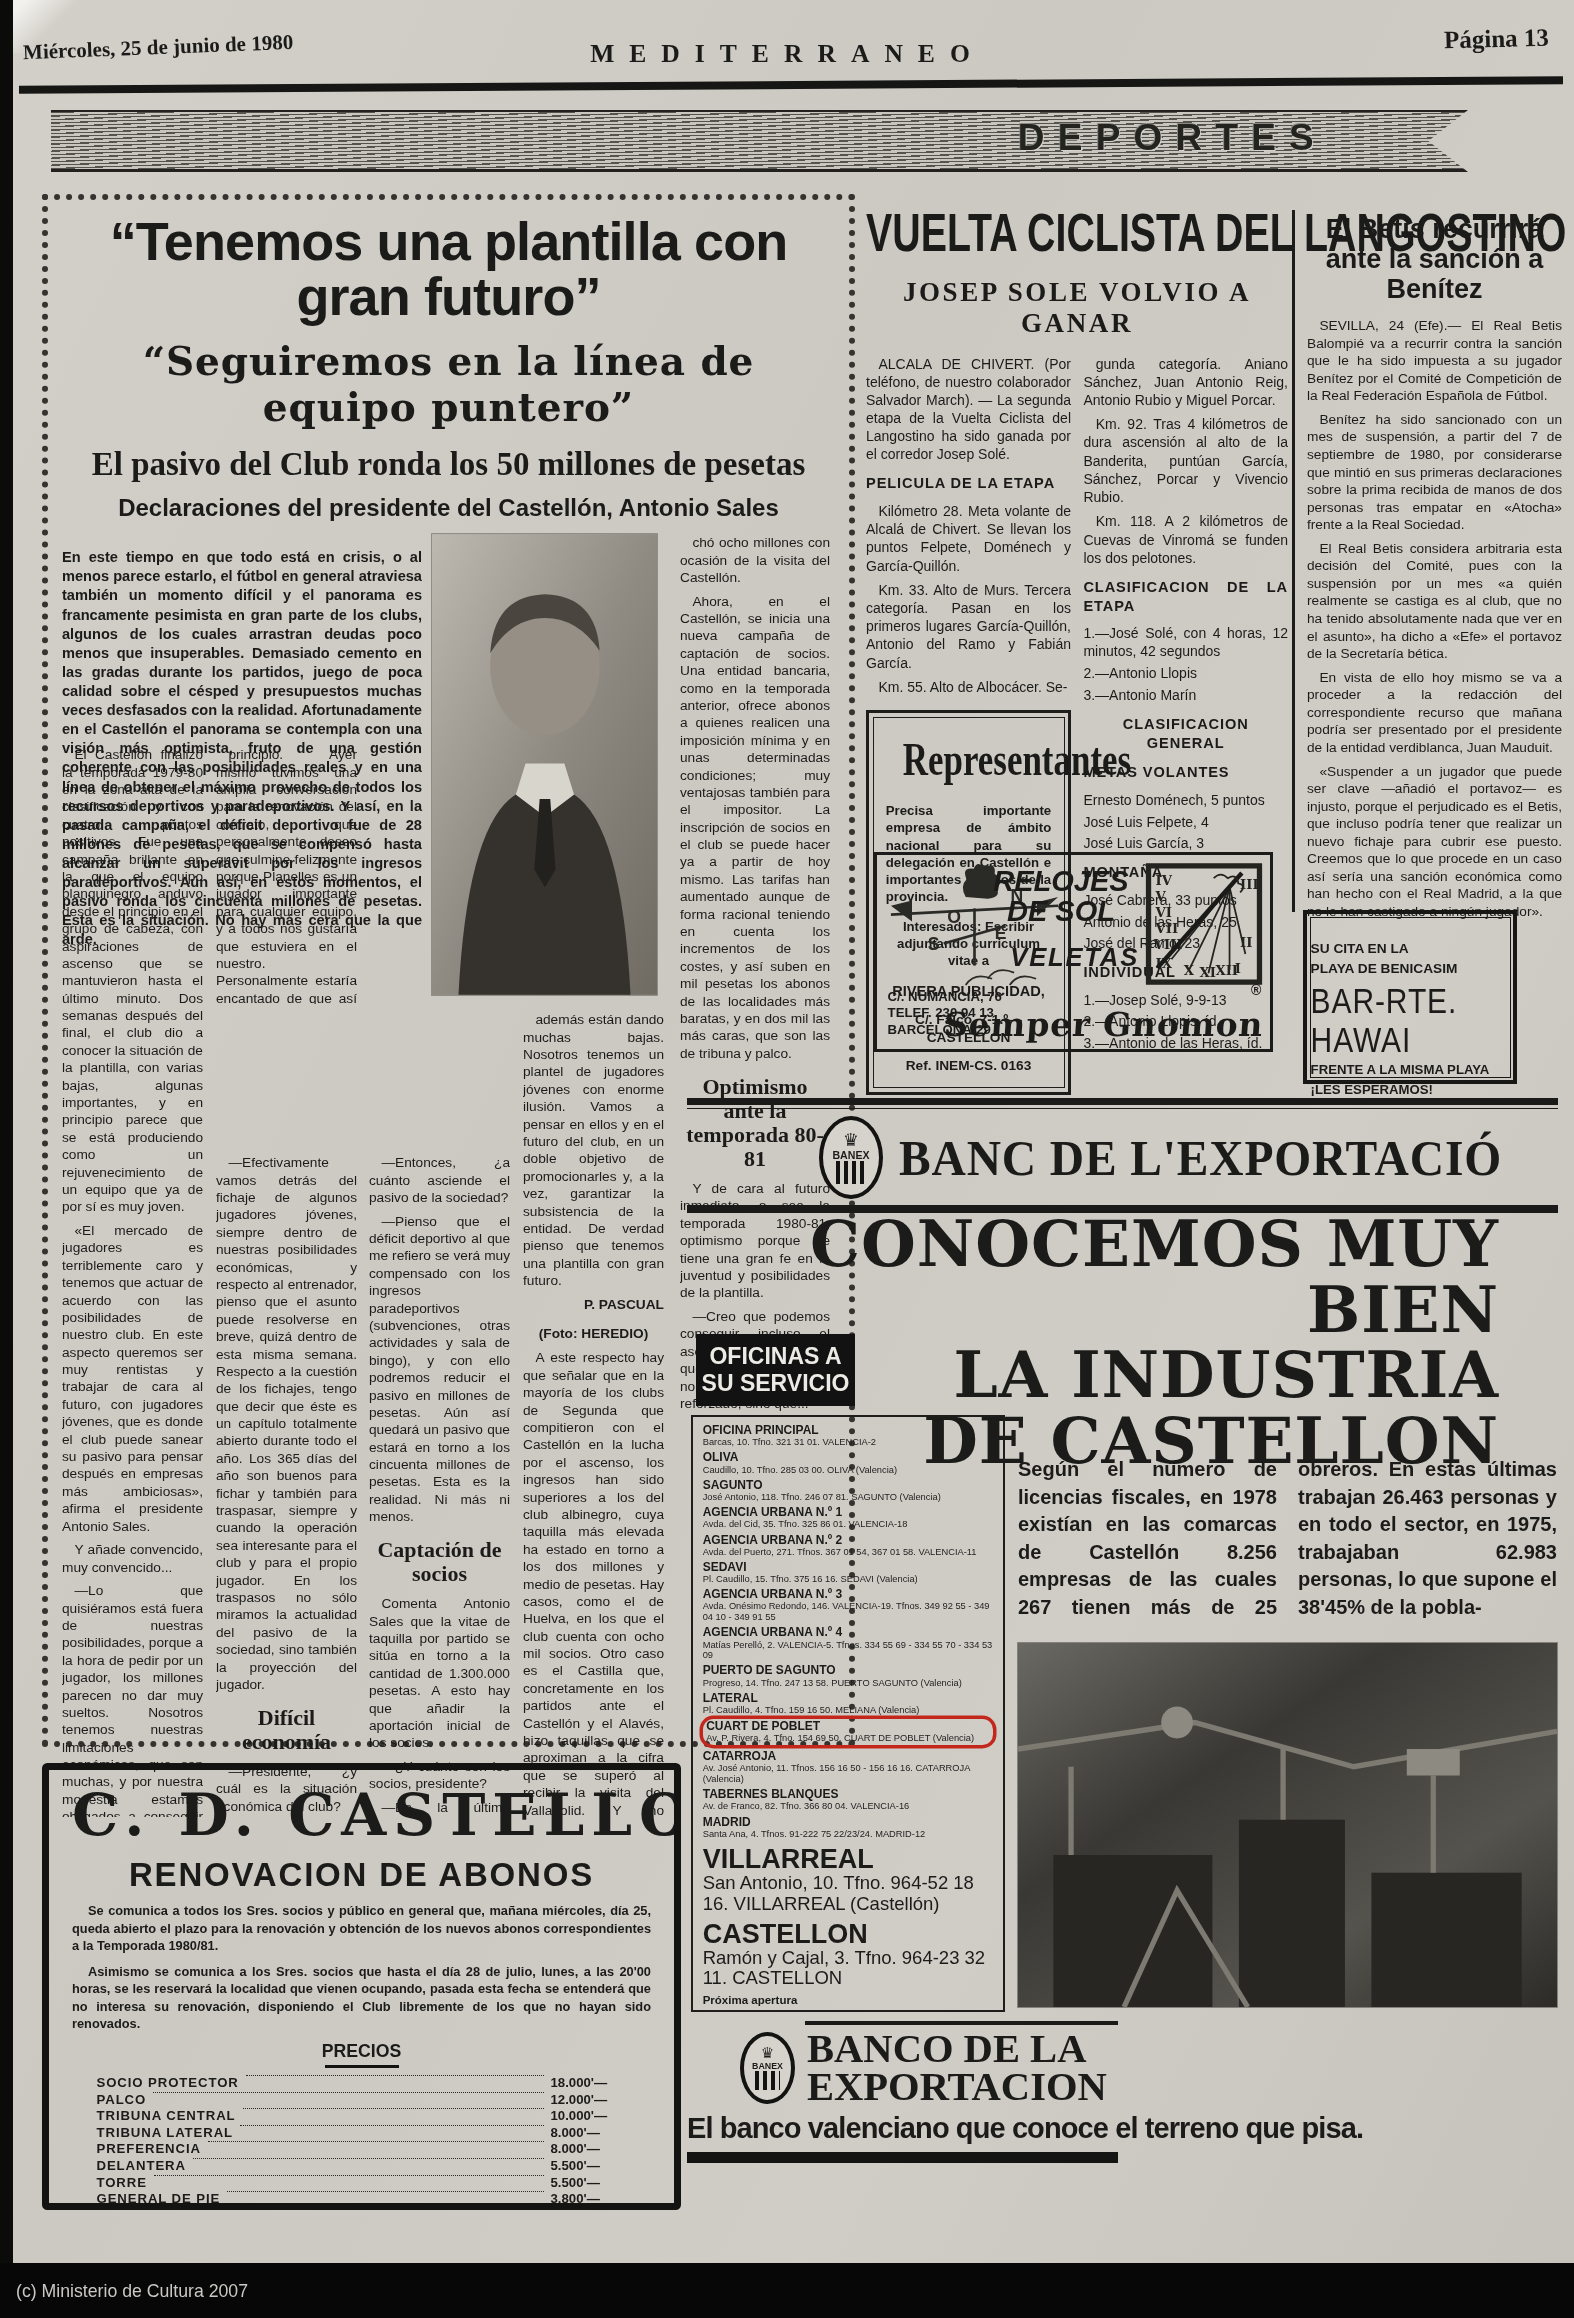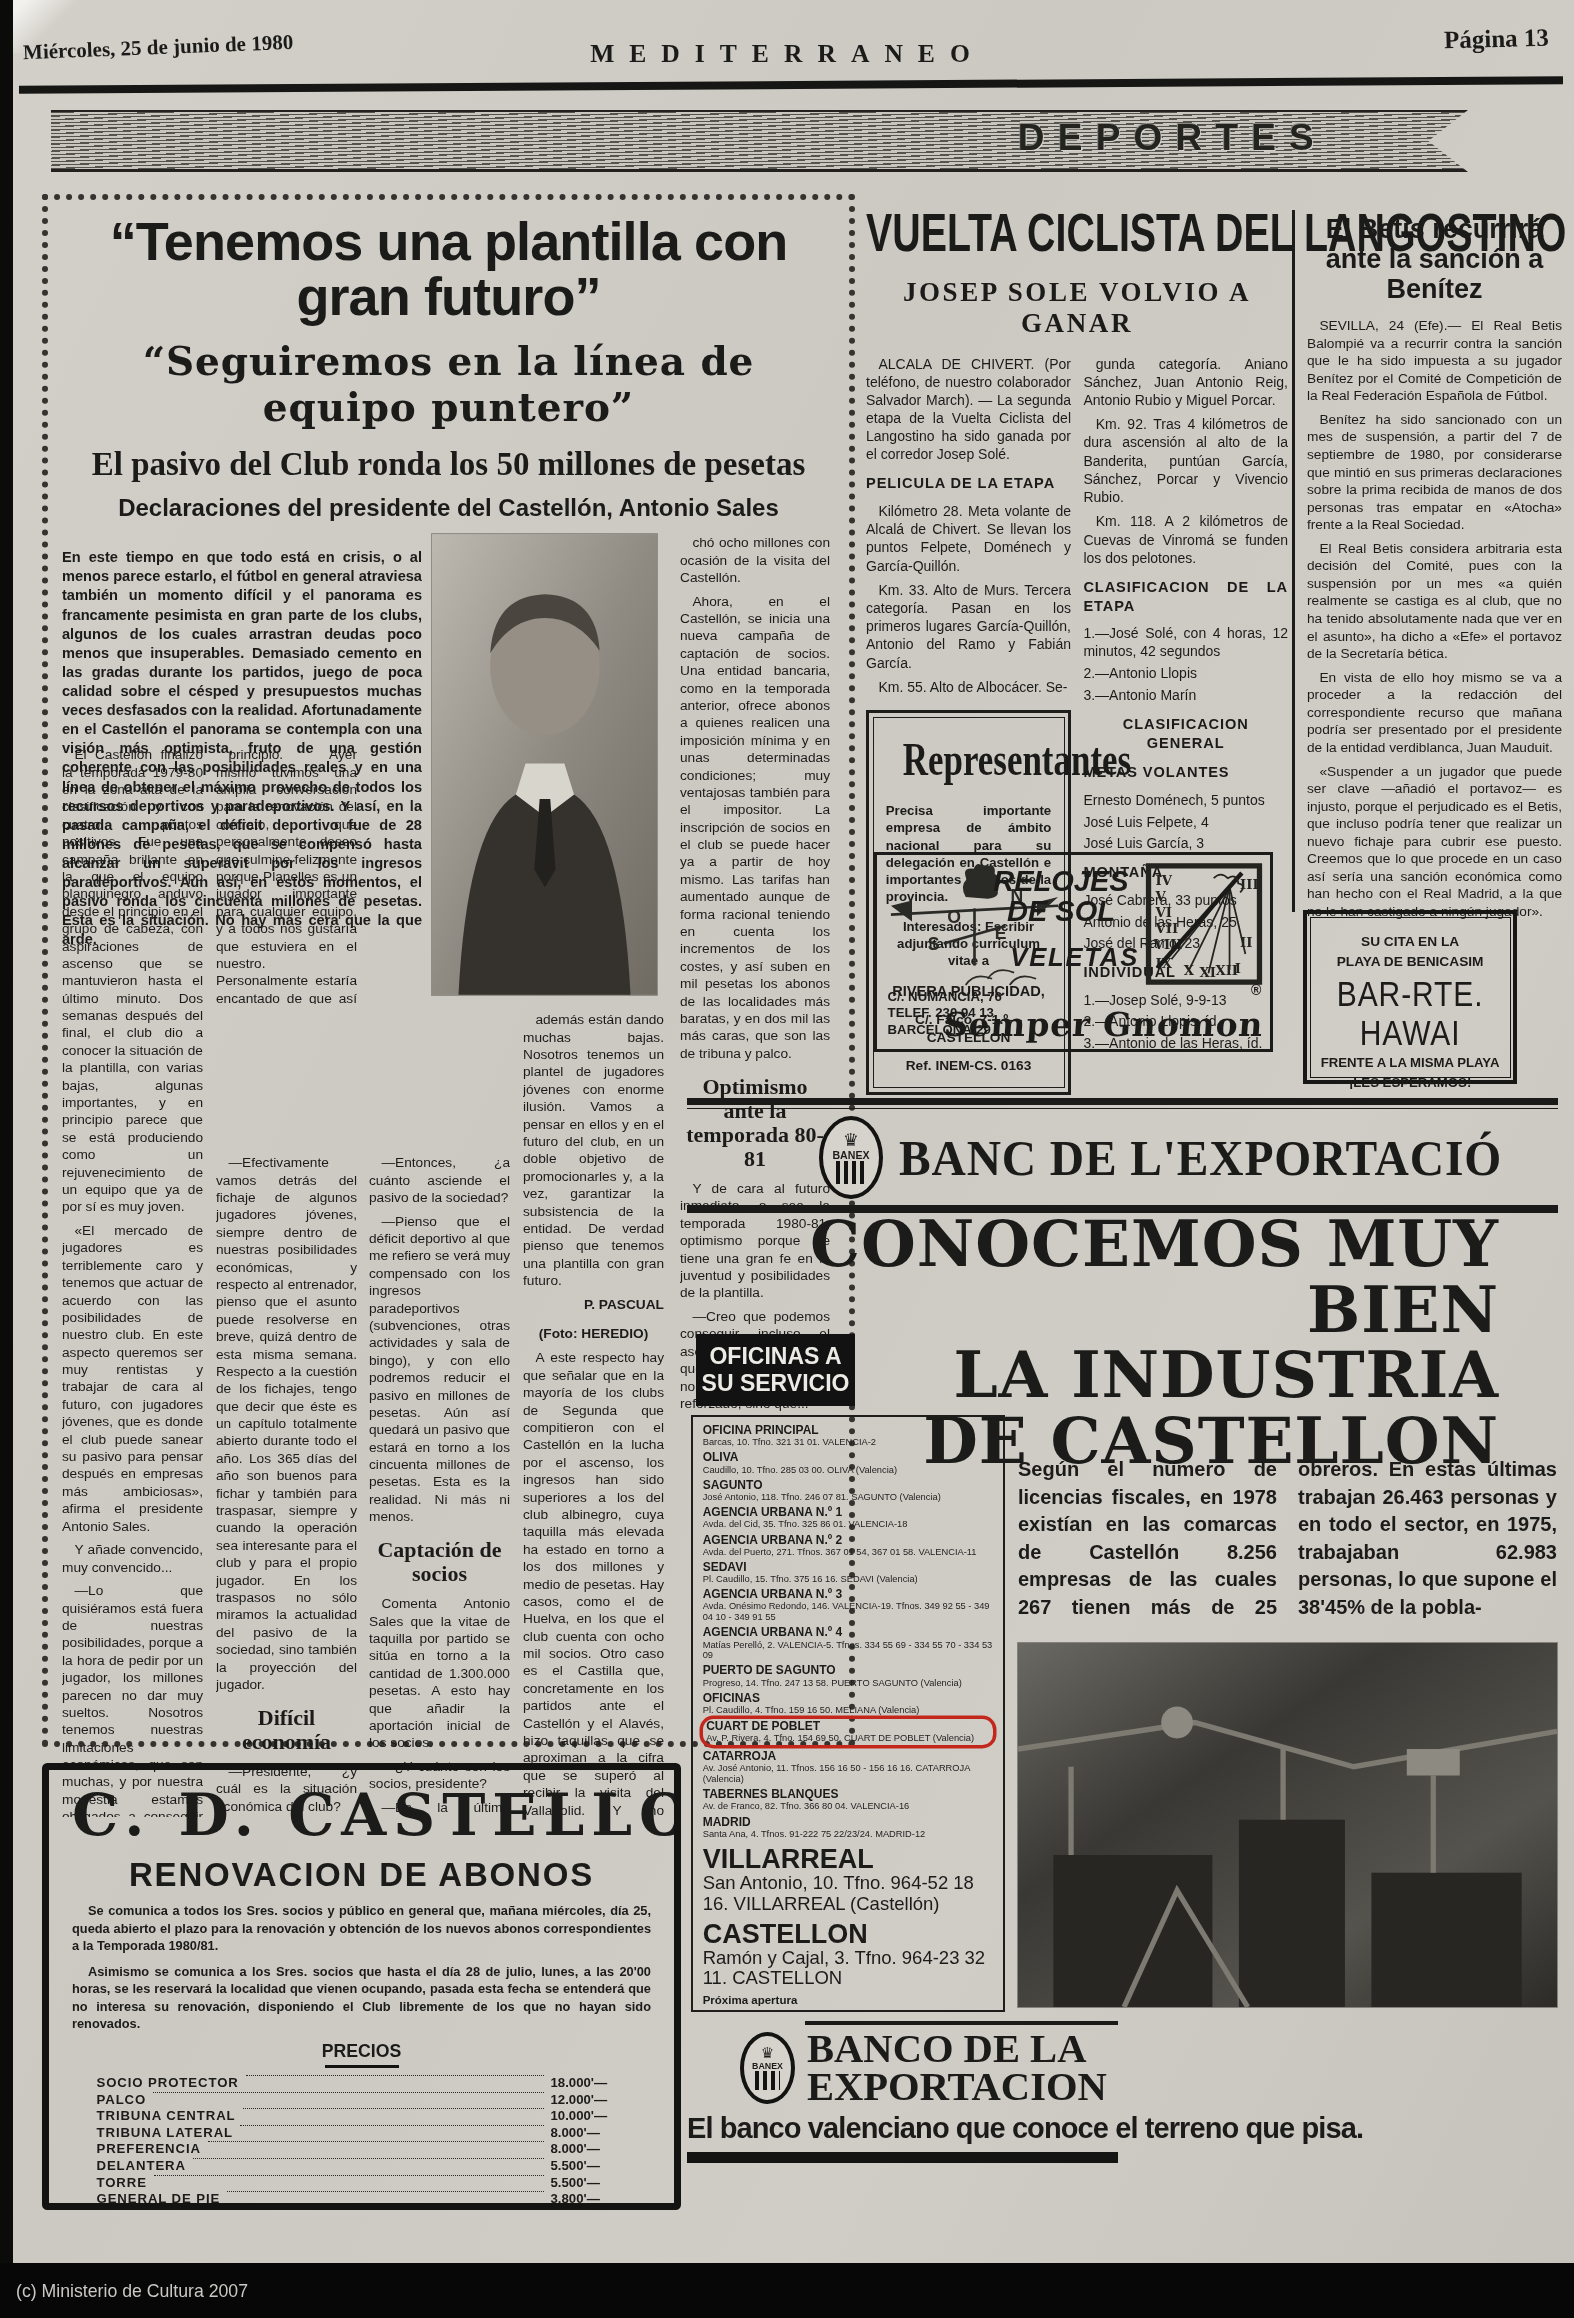--- a/index.html
+++ b/index.html
@@ -64,21 +64,21 @@
   .rep-co{font-weight:bold;font-size:14.6px;margin-top:12.4px;}
   .rep-ad{font-weight:bold;font-size:13.7px;margin-top:10.6px;}
   .vrule{position:absolute;left:1292px;top:210px;width:2.6px;height:702px;background:#1c1c1b;}
 
   
   .betis{position:absolute;left:1307px;top:214px;width:255px;font-size:13.7px;line-height:1.28;text-align:justify;}
   .betis-title{font-weight:800;font-size:27px;text-align:center;line-height:1.12;margin-bottom:12.4px;text-align:center;}
 
   
   .hawai{position:absolute;left:1303px;top:910px;width:201px;height:161px;border:4.4px solid #171716;padding:2.6px;}
-  .hawai-in{border:0.9px solid #171716;height:100%;box-sizing:border-box;text-align:center;padding-top:14px;}
+  .hawai-in{border:0.9px solid #171716;height:100%;box-sizing:border-box;text-align:left;padding-top:21px;}
   .hw-s{font-weight:bold;font-size:13.7px;line-height:1.5;}
   .hw-t{font-size:30px;font-weight:normal;letter-spacing:0.9px;margin:7px 0;transform:scaleY(1.15);}
   .hw-b{font-weight:bold;font-size:13.2px;margin-top:5.3px;}
 
   
   .relojes{position:absolute;left:874px;top:852px;width:399px;height:200px;border:3.5px solid #1b1b1a;box-sizing:border-box;}
   .rl-line{position:absolute;right:134px;top:10.6px;width:150px;text-align:center;font-style:italic;font-weight:800;font-size:29px;line-height:1.05;}
   .rl-veletas{position:absolute;right:131px;top:88px;font-style:italic;font-weight:800;font-size:25.6px;letter-spacing:1.8px;}
   .rl-brand{position:absolute;right:7px;bottom:5.3px;font-family:"DejaVu Serif",serif;font-weight:bold;font-size:33px;transform:skewX(-4deg);letter-spacing:0.9px;}
   .rl-addr{position:absolute;left:10.6px;bottom:10.6px;font-weight:bold;font-size:13.2px;line-height:1.25;}
@@ -457,21 +457,21 @@
         </div>
         <div class="office" data-interactable="false">
           <div class="oname" data-interactable="false">AGENCIA URBANA N.º 4</div>
           <div class="odetail" data-interactable="false">Matías Perelló, 2. VALENCIA-5. Tfnos. 334 55 69 - 334 55 70 - 334 53 09</div>
         </div>
         <div class="office" data-interactable="false">
           <div class="oname" data-interactable="false">PUERTO DE SAGUNTO</div>
           <div class="odetail" data-interactable="false">Progreso, 14. Tfno. 247 13 58. PUERTO SAGUNTO (Valencia)</div>
         </div>
         <div class="office" data-interactable="false">
-          <div class="oname" data-interactable="false">OFICINAS</div>
+          <div class="oname" data-interactable="false">LATERAL</div>
           <div class="odetail" data-interactable="false">Pl. Caudillo, 4. Tfno. 159 16 50. MELIANA (Valencia)</div>
         </div>
         <div class="office hl" data-interactable="false">
           <div class="oname" data-interactable="false">CUART DE POBLET</div>
           <div class="odetail" data-interactable="false">Av. P. Rivera, 4. Tfno. 154 69 50. CUART DE POBLET (Valencia)</div>
         </div>
         <div class="office" data-interactable="false">
           <div class="oname" data-interactable="false">CATARROJA</div>
           <div class="odetail" data-interactable="false">Av. José Antonio, 11. Tfnos. 156 16 50 - 156 16 16. CATARROJA (Valencia)</div>
         </div>

